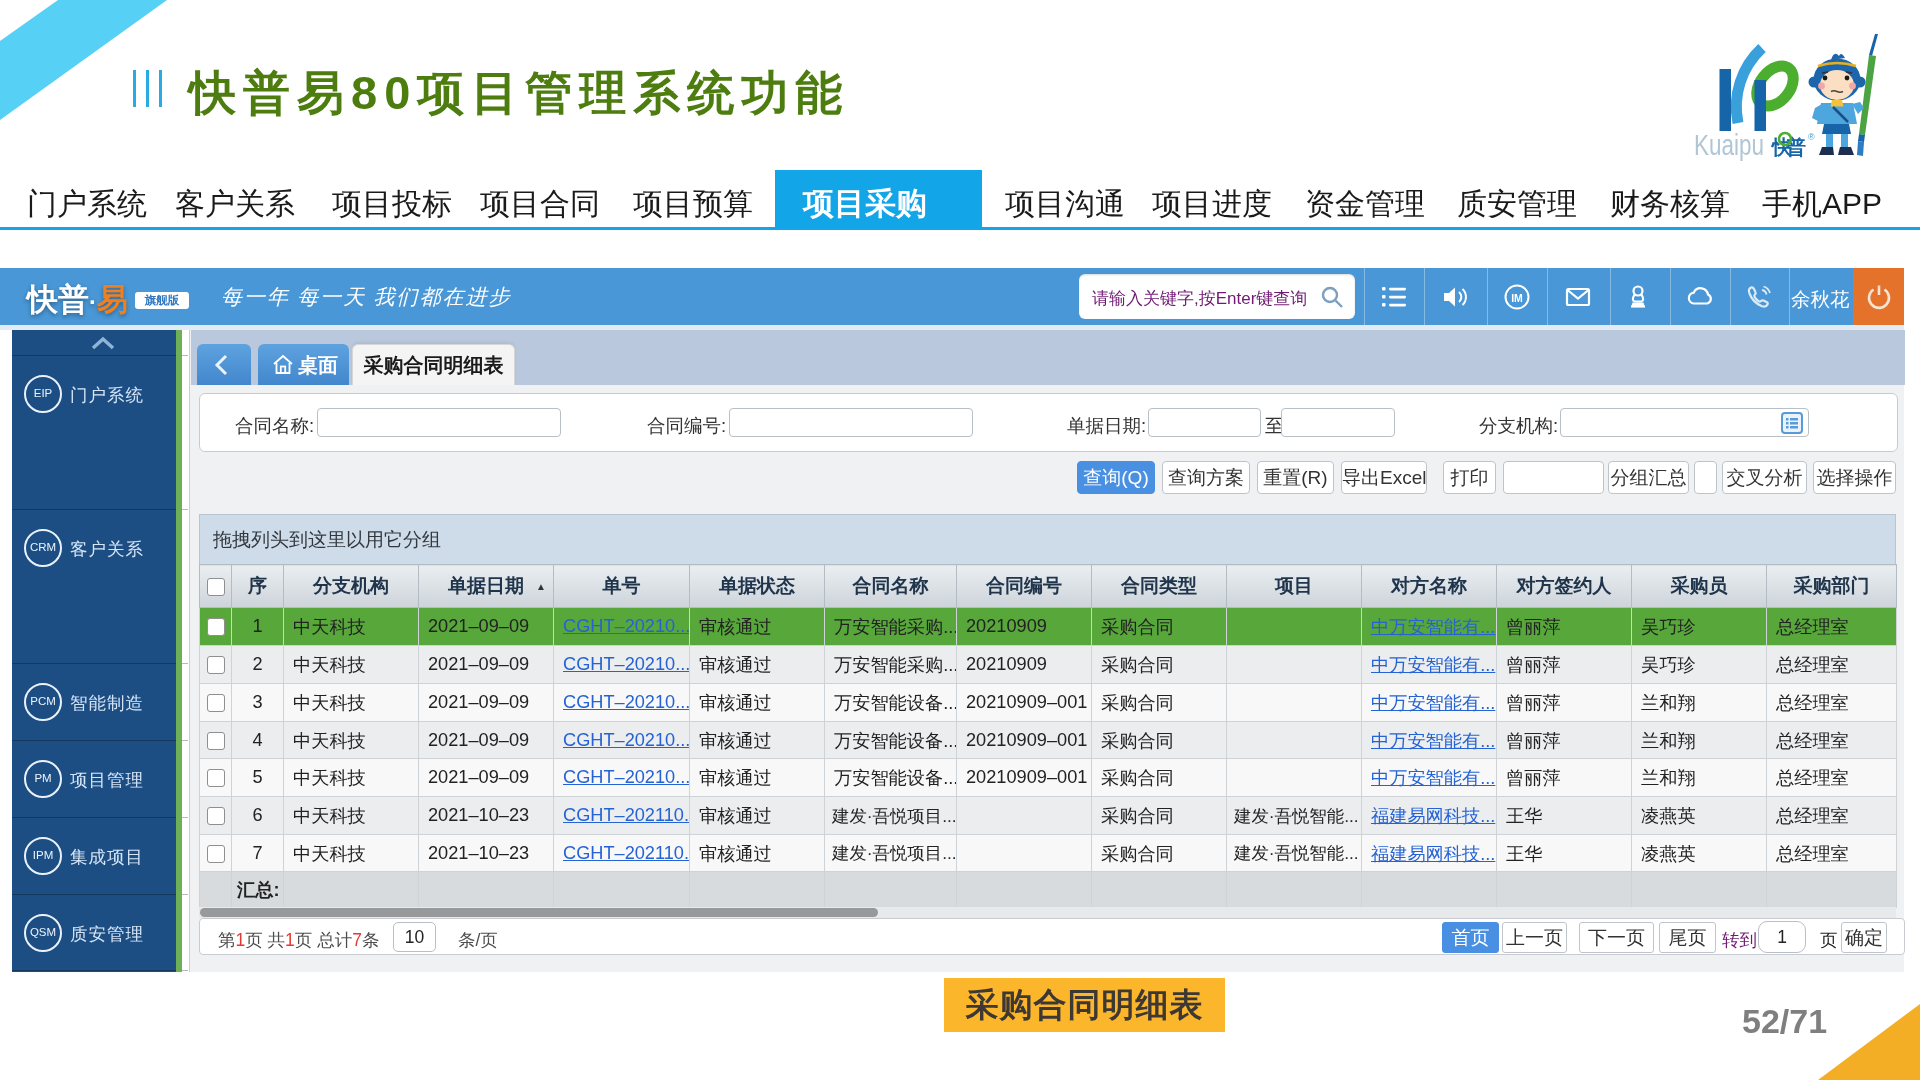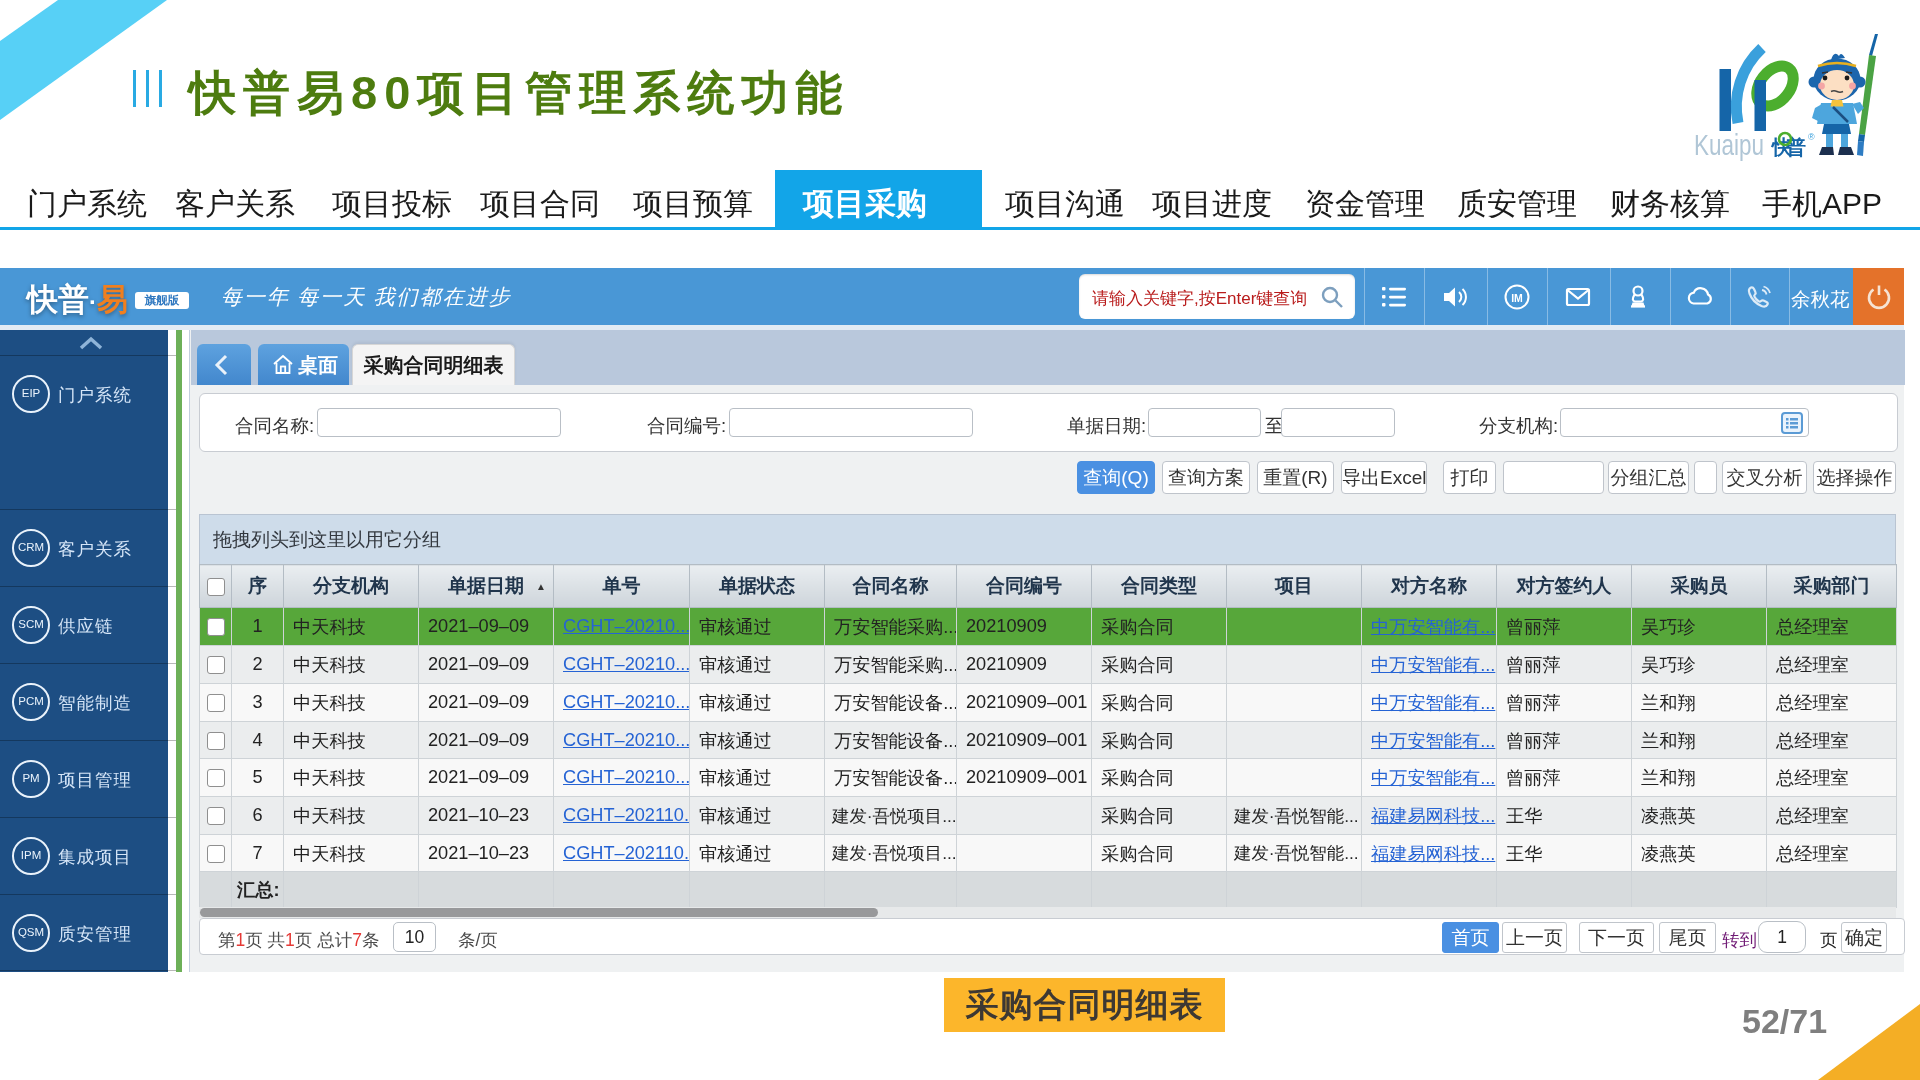--- a/index.html
+++ b/index.html
@@ -13,32 +13,32 @@
 .slash{width:3px;height:37px;background:#29aae3;top:70px;}
 #nav{left:0;top:170px;width:1920px;height:58px;font-size:30px;color:#1a1a1a;}
 #nav span{position:absolute;top:14px;white-space:nowrap;}
 #navactive{left:775px;top:0;width:207px;height:58px;background:#12a5e8;}
 #navactive b{position:absolute;left:28px;top:13px;color:#fff;font-size:31px;white-space:nowrap;}
 #navline{left:0;top:227px;width:1920px;height:3px;background:#12a5e8;}
 
 #app{left:0;top:268px;width:1904px;height:704px;background:#fff;}
 #apphead{position:absolute;left:0;top:0;width:1904px;height:57px;background:#4997d6;}
 #lightline{position:absolute;left:0;top:57px;width:1904px;height:5px;background:#e2ebf4;}
-#sidebar{position:absolute;left:0;top:62px;width:168px;height:642px;background:#1d4e83;}
+#sidebar{position:absolute;left:12px;top:62px;width:168px;height:642px;background:#1d4e83;}
 #greenbar{position:absolute;left:176px;top:62px;width:6px;height:642px;background:#6db058;}
 .sideitem{position:absolute;left:0;width:176px;height:77px;border-top:1px solid rgba(0,0,0,0.28);}
 .sideitem .circ{position:absolute;left:12px;top:50%;margin-top:-19px;width:38px;height:38px;border:2.5px solid #e9f2fb;border-radius:50%;color:#eaf3fc;font-size:11.5px;text-align:center;line-height:33px;letter-spacing:0;}
 .sideitem .lbl{position:absolute;left:58px;top:50%;margin-top:-11px;color:#d6e6f8;font-size:17.5px;letter-spacing:1px;white-space:nowrap;}
 
 #applogo{position:absolute;left:27px;top:11px;font-size:31px;font-weight:bold;color:#fff;text-shadow:0 2px 4px rgba(0,0,0,0.35);white-space:nowrap;}
 #applogo .yi{color:#f07f1f;}
 #banner{position:absolute;left:135px;top:24px;width:54px;height:17px;background:#fff;border-radius:3px;color:#2f78c0;font-size:11.5px;font-weight:bold;text-align:center;line-height:17px;}
 #slogan{position:absolute;left:221px;top:15px;color:#fdfefe;font-size:21px;font-style:italic;font-family:"Liberation Serif",serif;white-space:nowrap;letter-spacing:2px;}
 #search{position:absolute;left:1079px;top:6px;width:276px;height:45px;background:#fff;border-radius:6px;box-shadow:inset 0 1px 2px rgba(0,0,0,0.15);}
-#search .ph{position:absolute;left:13px;top:13px;color:#b91c1c;font-size:17px;white-space:nowrap;}
+#search .ph{position:absolute;left:13px;top:13px;color:#701a75;font-size:17px;white-space:nowrap;}
 .hsep{position:absolute;top:0;width:1px;height:57px;background:rgba(255,255,255,0.35);}
 .hicon{position:absolute;top:14px;width:30px;height:30px;}
 #uname{position:absolute;left:1791px;top:18px;color:#fff;font-size:19.5px;white-space:nowrap;}
 #pwr{position:absolute;left:1853px;top:0;width:51px;height:57px;background:#e4722a;}
 
 #content{position:absolute;left:189px;top:62px;width:1715px;height:642px;background:#eff1f2;border-left:1px solid #c3cfdd;}
 #tabstrip{position:absolute;left:1px;top:0;width:1714px;height:55px;background:#b9c8dc;}
 .ctab{position:absolute;top:14px;height:41px;border-radius:6px 6px 0 0;}
 #backbtn{left:7px;width:54px;background:linear-gradient(#5ea2df,#4287cd);}
 #backbtn svg{position:absolute;left:17px;top:10px;}
@@ -217,24 +217,20 @@
         <path d="M2 12 L12 3 L22 12"></path>
       </svg>
     <div class="sideitem" style="top:25px">
         <div class="circ">EIP</div>
         <div class="lbl">门户系统</div>
       </div>
     <div class="sideitem" style="top:179px">
         <div class="circ">CRM</div>
         <div class="lbl">客户关系</div>
       </div>
-    <div class="sideitem" style="top:256px">
-        <div class="circ">SCM</div>
-        <div class="lbl">供应链</div>
-      </div>
     <div class="sideitem" style="top:333px">
         <div class="circ">PCM</div>
         <div class="lbl">智能制造</div>
       </div>
     <div class="sideitem" style="top:487px">
         <div class="circ">IPM</div>
         <div class="lbl">集成项目</div>
       </div>
     <div class="sideitem" style="top:410px">
         <div class="circ">PM</div>

